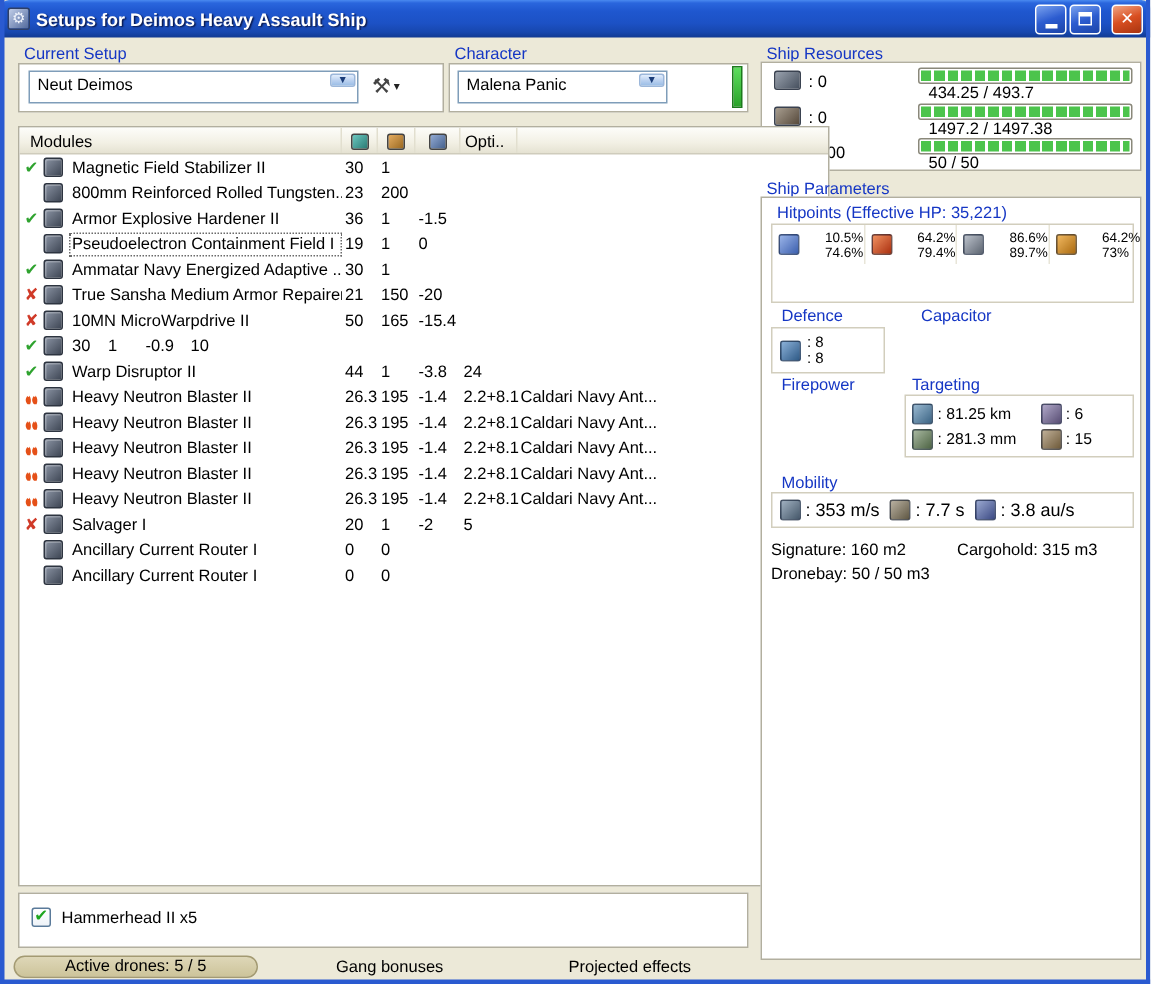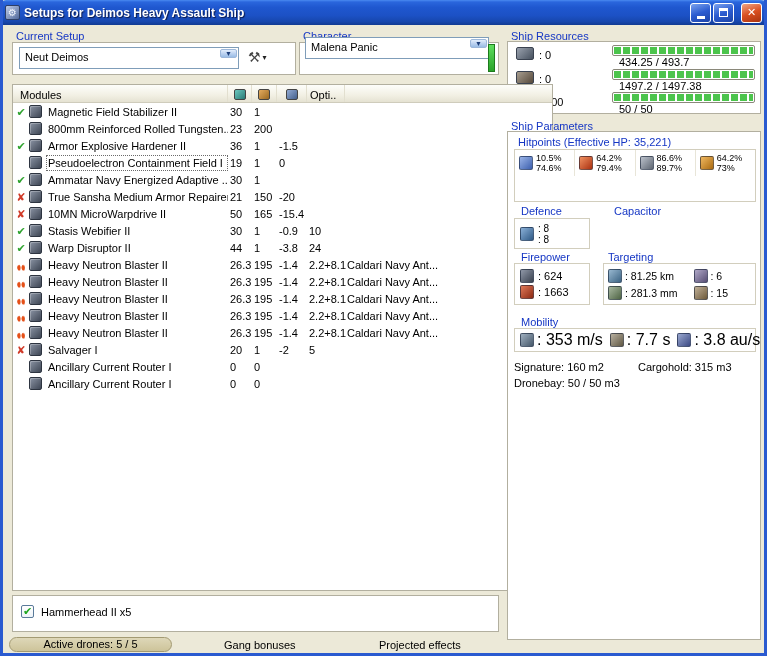--- a/index.html
+++ b/index.html
@@ -105,30 +105,30 @@
   .picon.scanres{background:linear-gradient(135deg,#a8b8a0,#4e6444)}
   .picon.sensor{background:linear-gradient(135deg,#c0b098,#6e5a3a)}
   .picon.speed{background:linear-gradient(135deg,#a0b0c0,#46586a)}
   .picon.align{background:linear-gradient(135deg,#b8b0a0,#605844)}
   .picon.warp{background:linear-gradient(135deg,#9aa8d0,#3c4a84)}
   .hp-box{position:absolute;left:6px;top:17px;width:242px;height:53px;background:#fff;border:1px solid #d2cebd}
   .hp-row{display:flex;height:25px;border-bottom:1px solid #e4e1d2}
   .hp-cell{flex:1;display:flex;align-items:center;gap:4px;padding-left:5px;border-right:1px solid #e8e5d8}
   .hp-cell:last-child,.res-cell:last-child{border-right:none}
   .res-rowx{display:flex;height:26px}
-  .res-cell{flex:1;display:flex;align-items:center;gap:3px;padding-left:4px;border-right:1px solid #e8e5d8}
+  .res-cell{flex:1;display:flex;align-items:center;gap:17px;padding-left:4px;border-right:1px solid #e8e5d8}
   .res-vals{display:flex;flex-direction:column;font-size:9px;line-height:10px}
   .stack{display:flex;flex-direction:column;font-size:10px;line-height:11px}
   .defence-box{left:6px;top:86px;width:76px;height:31px}
   .capacitor-box{left:99px;top:86px;width:149px;height:31px}
   .firepower-box{left:6px;top:131px;width:76px;height:42px;flex-direction:column;align-items:flex-start;justify-content:center;gap:2px}
   .fp-row{display:flex;align-items:center;gap:4px}
   .targeting-box{left:95px;top:131px;width:153px;height:42px;display:grid;grid-template-columns:57% 43%;row-gap:3px;align-content:center;padding:0 4px}
   .tg-cell{display:flex;align-items:center;gap:3px;font-size:10.5px;white-space:nowrap}
-  .mobility-box{left:6px;top:196px;width:242px;height:24px;gap:7px;font-size:16px;white-space:nowrap}
+  .mobility-box{left:6px;top:196px;width:242px;height:24px;gap:7px;font-size:12px;white-space:nowrap}
   .mb-cell{display:flex;align-items:center;gap:3px}
   .ptext{position:absolute;white-space:nowrap}
 
   
   .drones-panel{left:12px;top:595px;width:487px;height:37px}
   .drone-item{display:flex;align-items:center;gap:7px;padding:9px 0 0 8px}
   .checkbox{width:13px;height:13px;border:1px solid #5a7a9a;border-radius:2px;background:linear-gradient(#fff,#eef3f8);
     display:flex;align-items:center;justify-content:center;flex:none}
   .checkbox .chk{color:#1ea51e;font-size:11px;line-height:11px;font-weight:bold}
   .sb-tab{position:absolute;left:9px;top:637px;width:163px;height:15px;border:1px solid #a39a72;border-radius:8px;
@@ -165,21 +165,21 @@
     <span class="cv">Neut Deimos</span>
     <span class="cbtn">▼</span>
   </div>
   <div class="toolbtn" style="left:248px;top:50px">
     <span class="tool-glyph">⚒</span>
     <span class="tool-arrow">▾</span>
   </div>
 
   <div class="blab" style="left:303px;top:30px">Character</div>
   <div class="box" style="left:299px;top:42px;width:200px;height:33px"></div>
-  <div class="combo" style="left:305px;top:37px;width:184px">
+  <div class="combo" style="left:305px;top:47px;width:140px">
     <span class="cv">Malena Panic</span>
     <span class="cbtn">▼</span>
   </div>
   <div class="green-indicator"></div>
 
   <div class="blab" style="left:511px;top:30px">Ship Resources</div>
   <div class="box res-panel">
     <div class="res-row" style="top:2px">
       <span class="ricon r1"></span>
       <span class="rval">: 0</span>
@@ -335,21 +335,20 @@
   </div>
         <div class="mrow st-check">
     <span class="c-status">
       <span class="st check">✔</span>
       
       
     </span>
     <span class="c-icon">
             <span class="mod-icon"></span>
           </span>
-    <span class="c-name">Stasis Webifier II</span>
     <span class="c-cpu">30</span>
     <span class="c-pg">1</span>
     <span class="c-cap">-0.9</span>
     <span class="c-opti">10</span>
     <span class="c-charges"></span>
   </div>
         <div class="mrow st-check">
     <span class="c-status">
       <span class="st check">✔</span>
       
@@ -562,30 +561,20 @@
       <span class="picon defence"></span>
       <span class="stack">
         <span>: 8</span>
         <span>: 8</span>
       </span>
     </div>
 
     <div class="p-rel" style="left:106px;top:73px">Capacitor</div>
 
     <div class="p-rel" style="left:13px;top:119px">Firepower</div>
-    <div class="sub-box firepower-box">
-      <span class="fp-row">
-        <span class="picon turret2"></span>
-        <span>: 624</span>
-      </span>
-      <span class="fp-row">
-        <span class="picon dps"></span>
-        <span>: 1663</span>
-      </span>
-    </div>
 
     <div class="p-rel" style="left:100px;top:119px">Targeting</div>
     <div class="sub-box targeting-box">
       <span class="tg-cell">
         <span class="picon range"></span>
         <span>: 81.25 km</span>
       </span>
       <span class="tg-cell">
         <span class="picon maxtargets"></span>
         <span>: 6</span>

